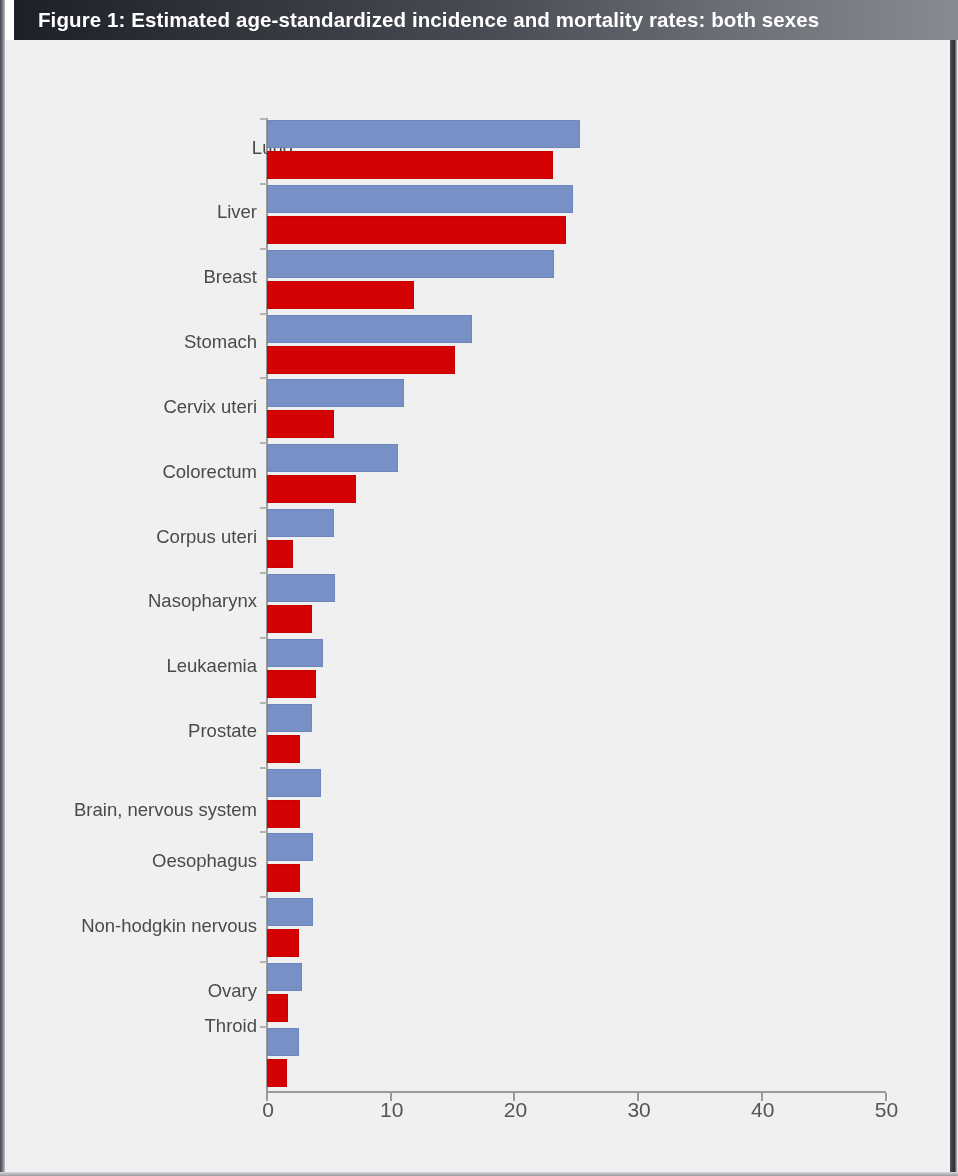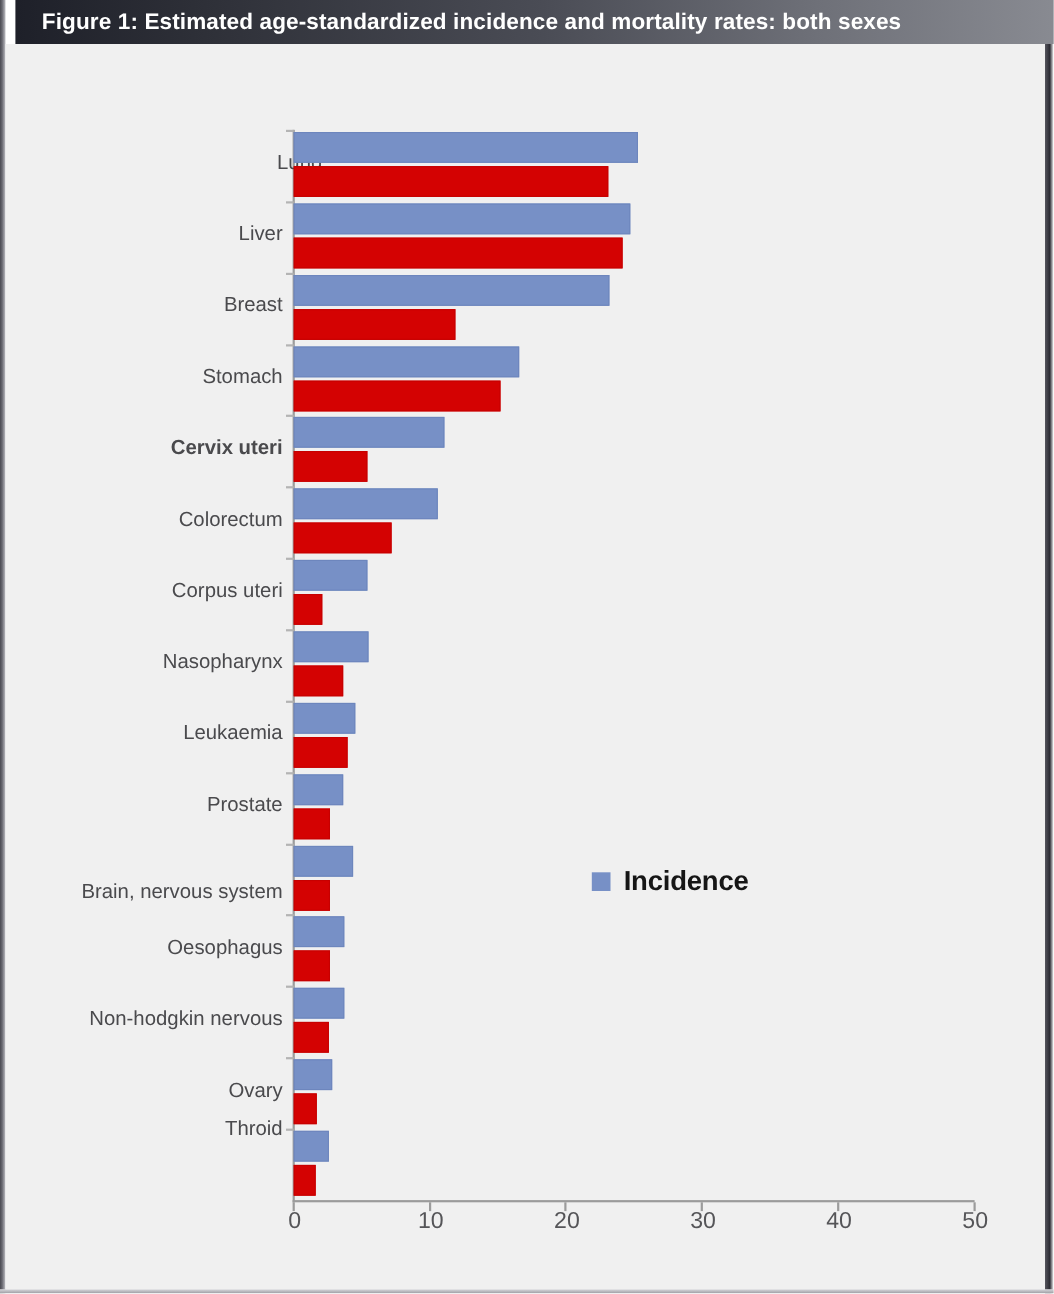--- a/index.html
+++ b/index.html
@@ -224,21 +224,21 @@
         </div>
         <div class="cat-label-wrap" style="top: 161.35px;">
           <div class="cat-label">Liver</div>
         </div>
         <div class="cat-label-wrap" style="top: 226.2px;">
           <div class="cat-label">Breast</div>
         </div>
         <div class="cat-label-wrap" style="top: 291.05px;">
           <div class="cat-label">Stomach</div>
         </div>
-        <div class="cat-label-wrap" style="top: 355.9px; font-weight: bold;">
+        <div class="cat-label-wrap" style="top: 355.9px;">
           <div class="cat-label">Cervix uteri</div>
         </div>
         <div class="cat-label-wrap" style="top: 420.75px;">
           <div class="cat-label">Colorectum</div>
         </div>
         <div class="cat-label-wrap" style="top: 485.6px;">
           <div class="cat-label">Corpus uteri</div>
         </div>
         <div class="cat-label-wrap" style="top: 550.45px;">
           <div class="cat-label">Nasopharynx</div>
@@ -292,21 +292,17 @@
         <div class="bar bar-mortality" title="Oesophagus Mortality: 2.7" style="top: 824.35px; width: 33.399px;"></div>
         <div class="bar bar-incidence" title="Non-hodgkin lymphona Incidence: 3.7" style="top: 858.2px; width: 45.769px;"></div>
         <div class="bar bar-mortality" title="Non-hodgkin lymphona Mortality: 2.6" style="top: 889.2px; width: 32.162px;"></div>
         <div class="bar bar-incidence" title="Ovary Incidence: 2.8" style="top: 923.05px; width: 34.636px;"></div>
         <div class="bar bar-mortality" title="Ovary Mortality: 1.7" style="top: 954.05px; width: 21.029px;"></div>
         <div class="bar bar-incidence" title="Throid Incidence: 2.6" style="top: 987.9px; width: 32.162px;"></div>
         <div class="bar bar-mortality" title="Throid Mortality: 1.6" style="top: 1018.9px; width: 19.792px;"></div>
       </div>
 
     <div id="legend">
-      <div class="legend-row">
-        <span class="legend-swatch inc"></span>
-        <span class="legend-text">Incidence</span>
-      </div>
     </div>
 
   </div>
 
 </div>
 
 </body></html>

